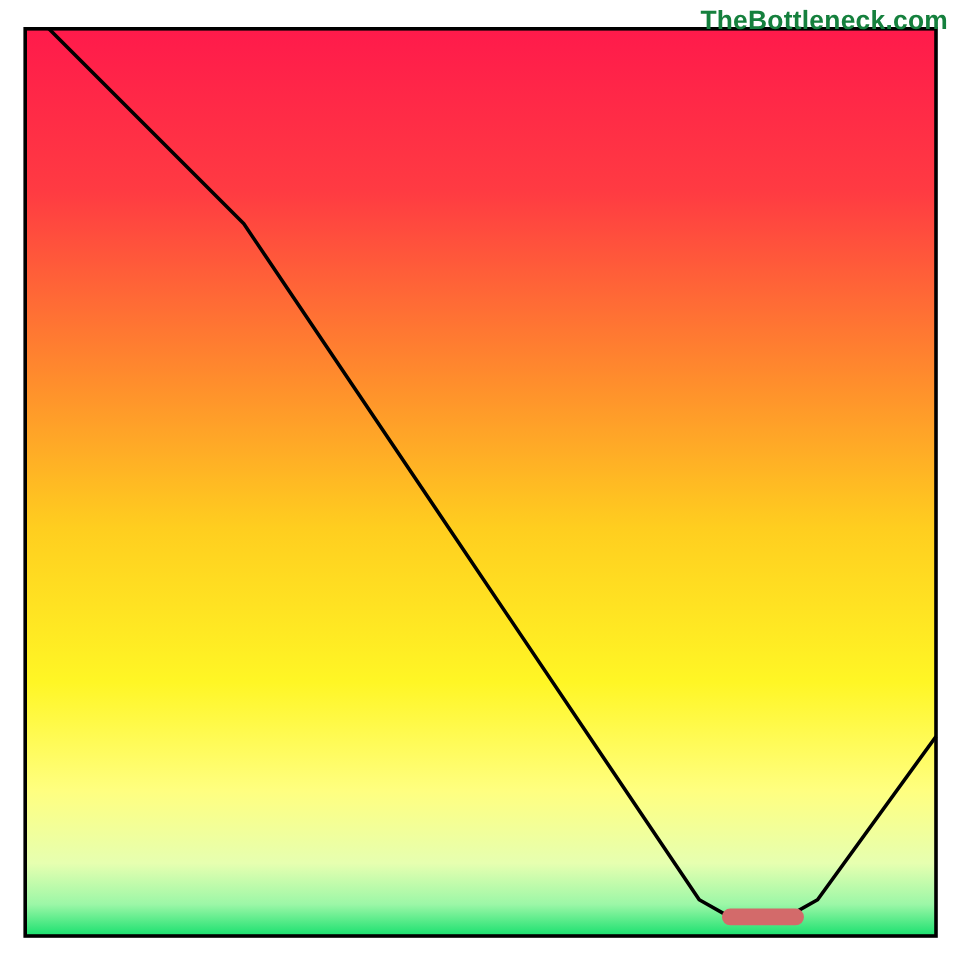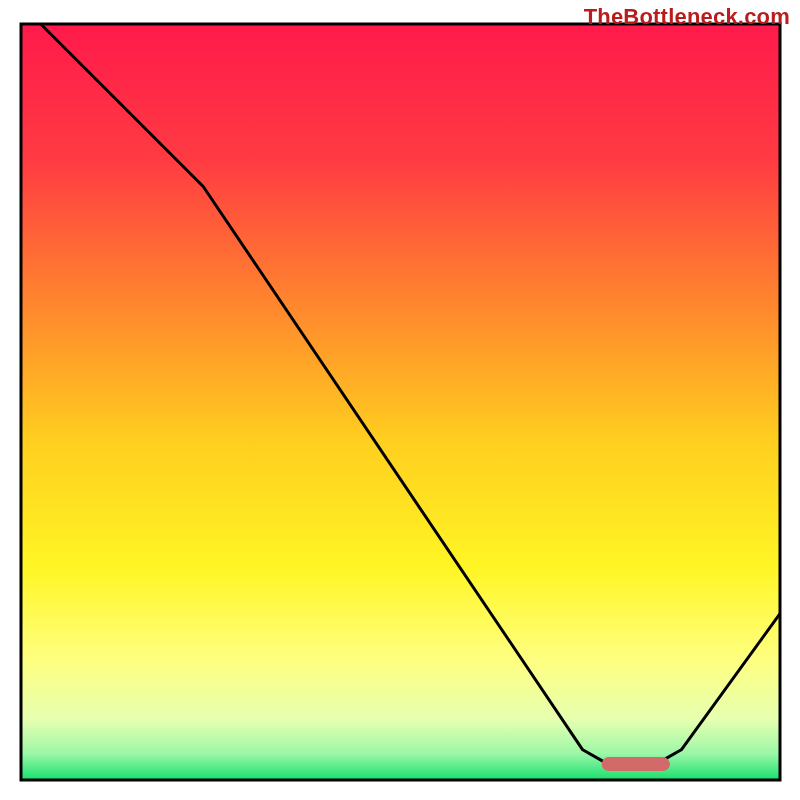--- a/index.html
+++ b/index.html
@@ -15,21 +15,21 @@
     position: relative;
     width: 800px;
     height: 800px;
   }
   .watermark {
     position: absolute;
     top: 4px;
     right: 10px;
     font-size: 22px;
     font-weight: 600;
-    color: #b91c1c;
+    color: #15803d;
     letter-spacing: 0.2px;
     z-index: 5;
   }
   svg {
     display: block;
   }
 </style>
 </head>
 <body>
 

